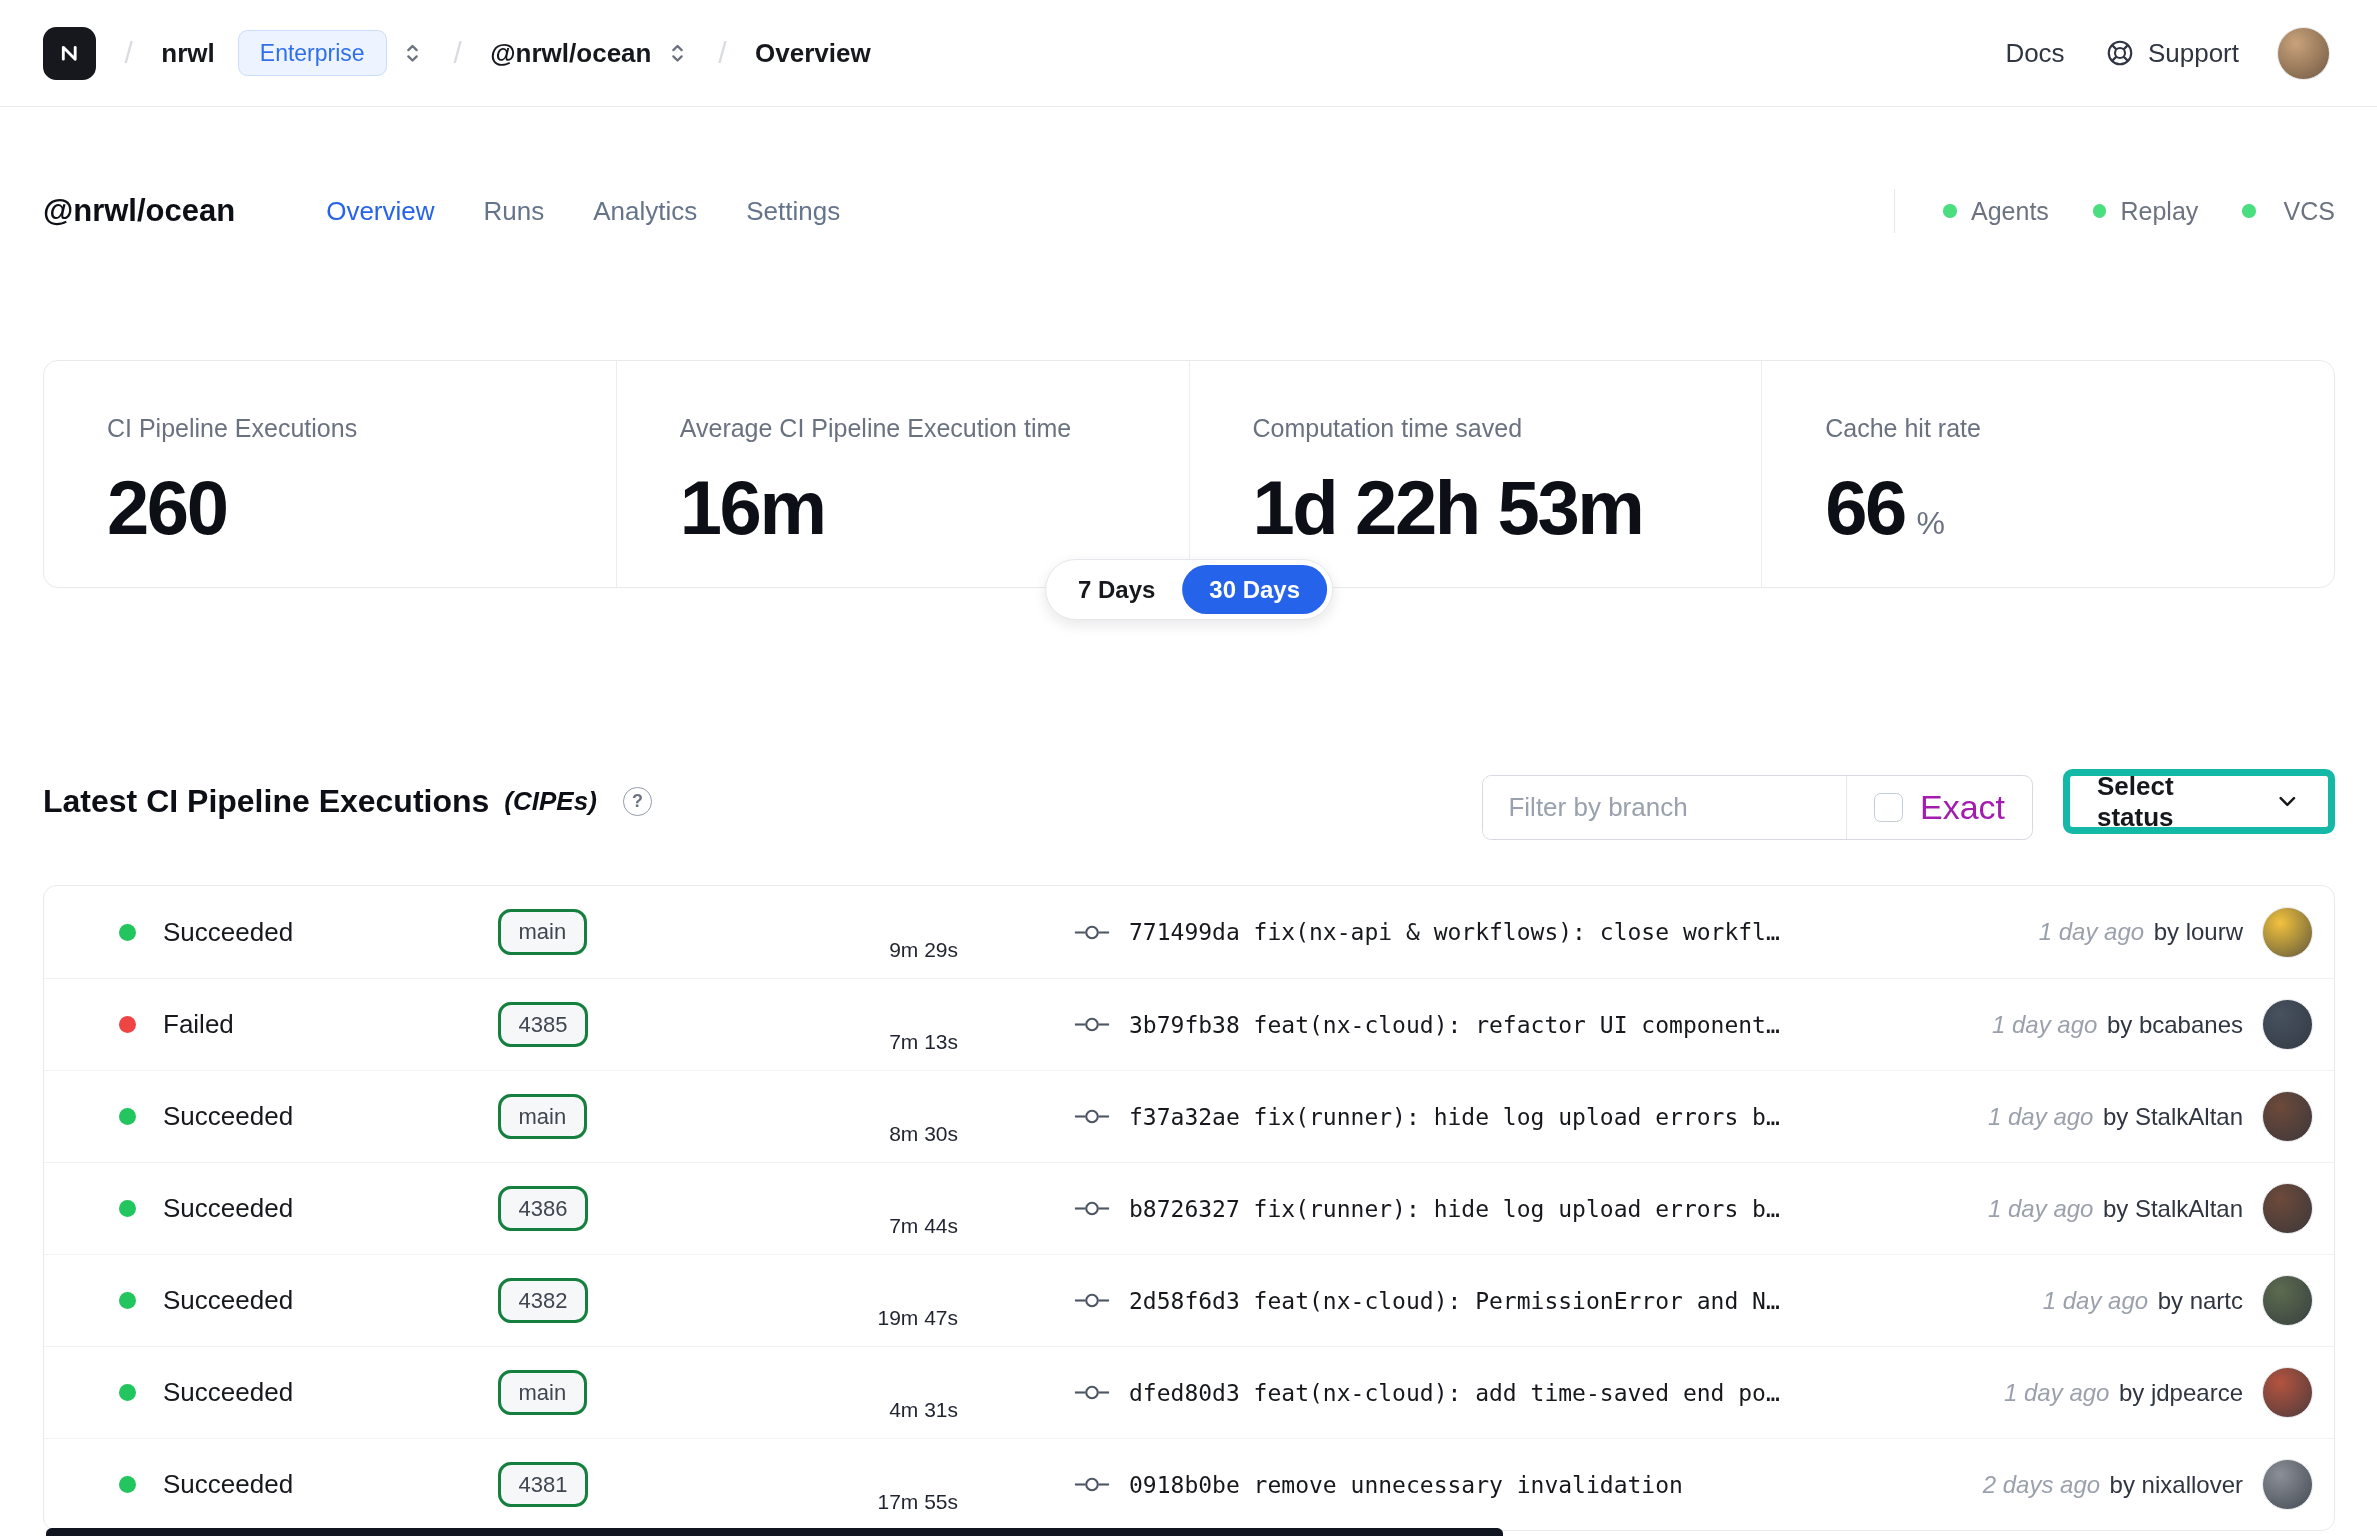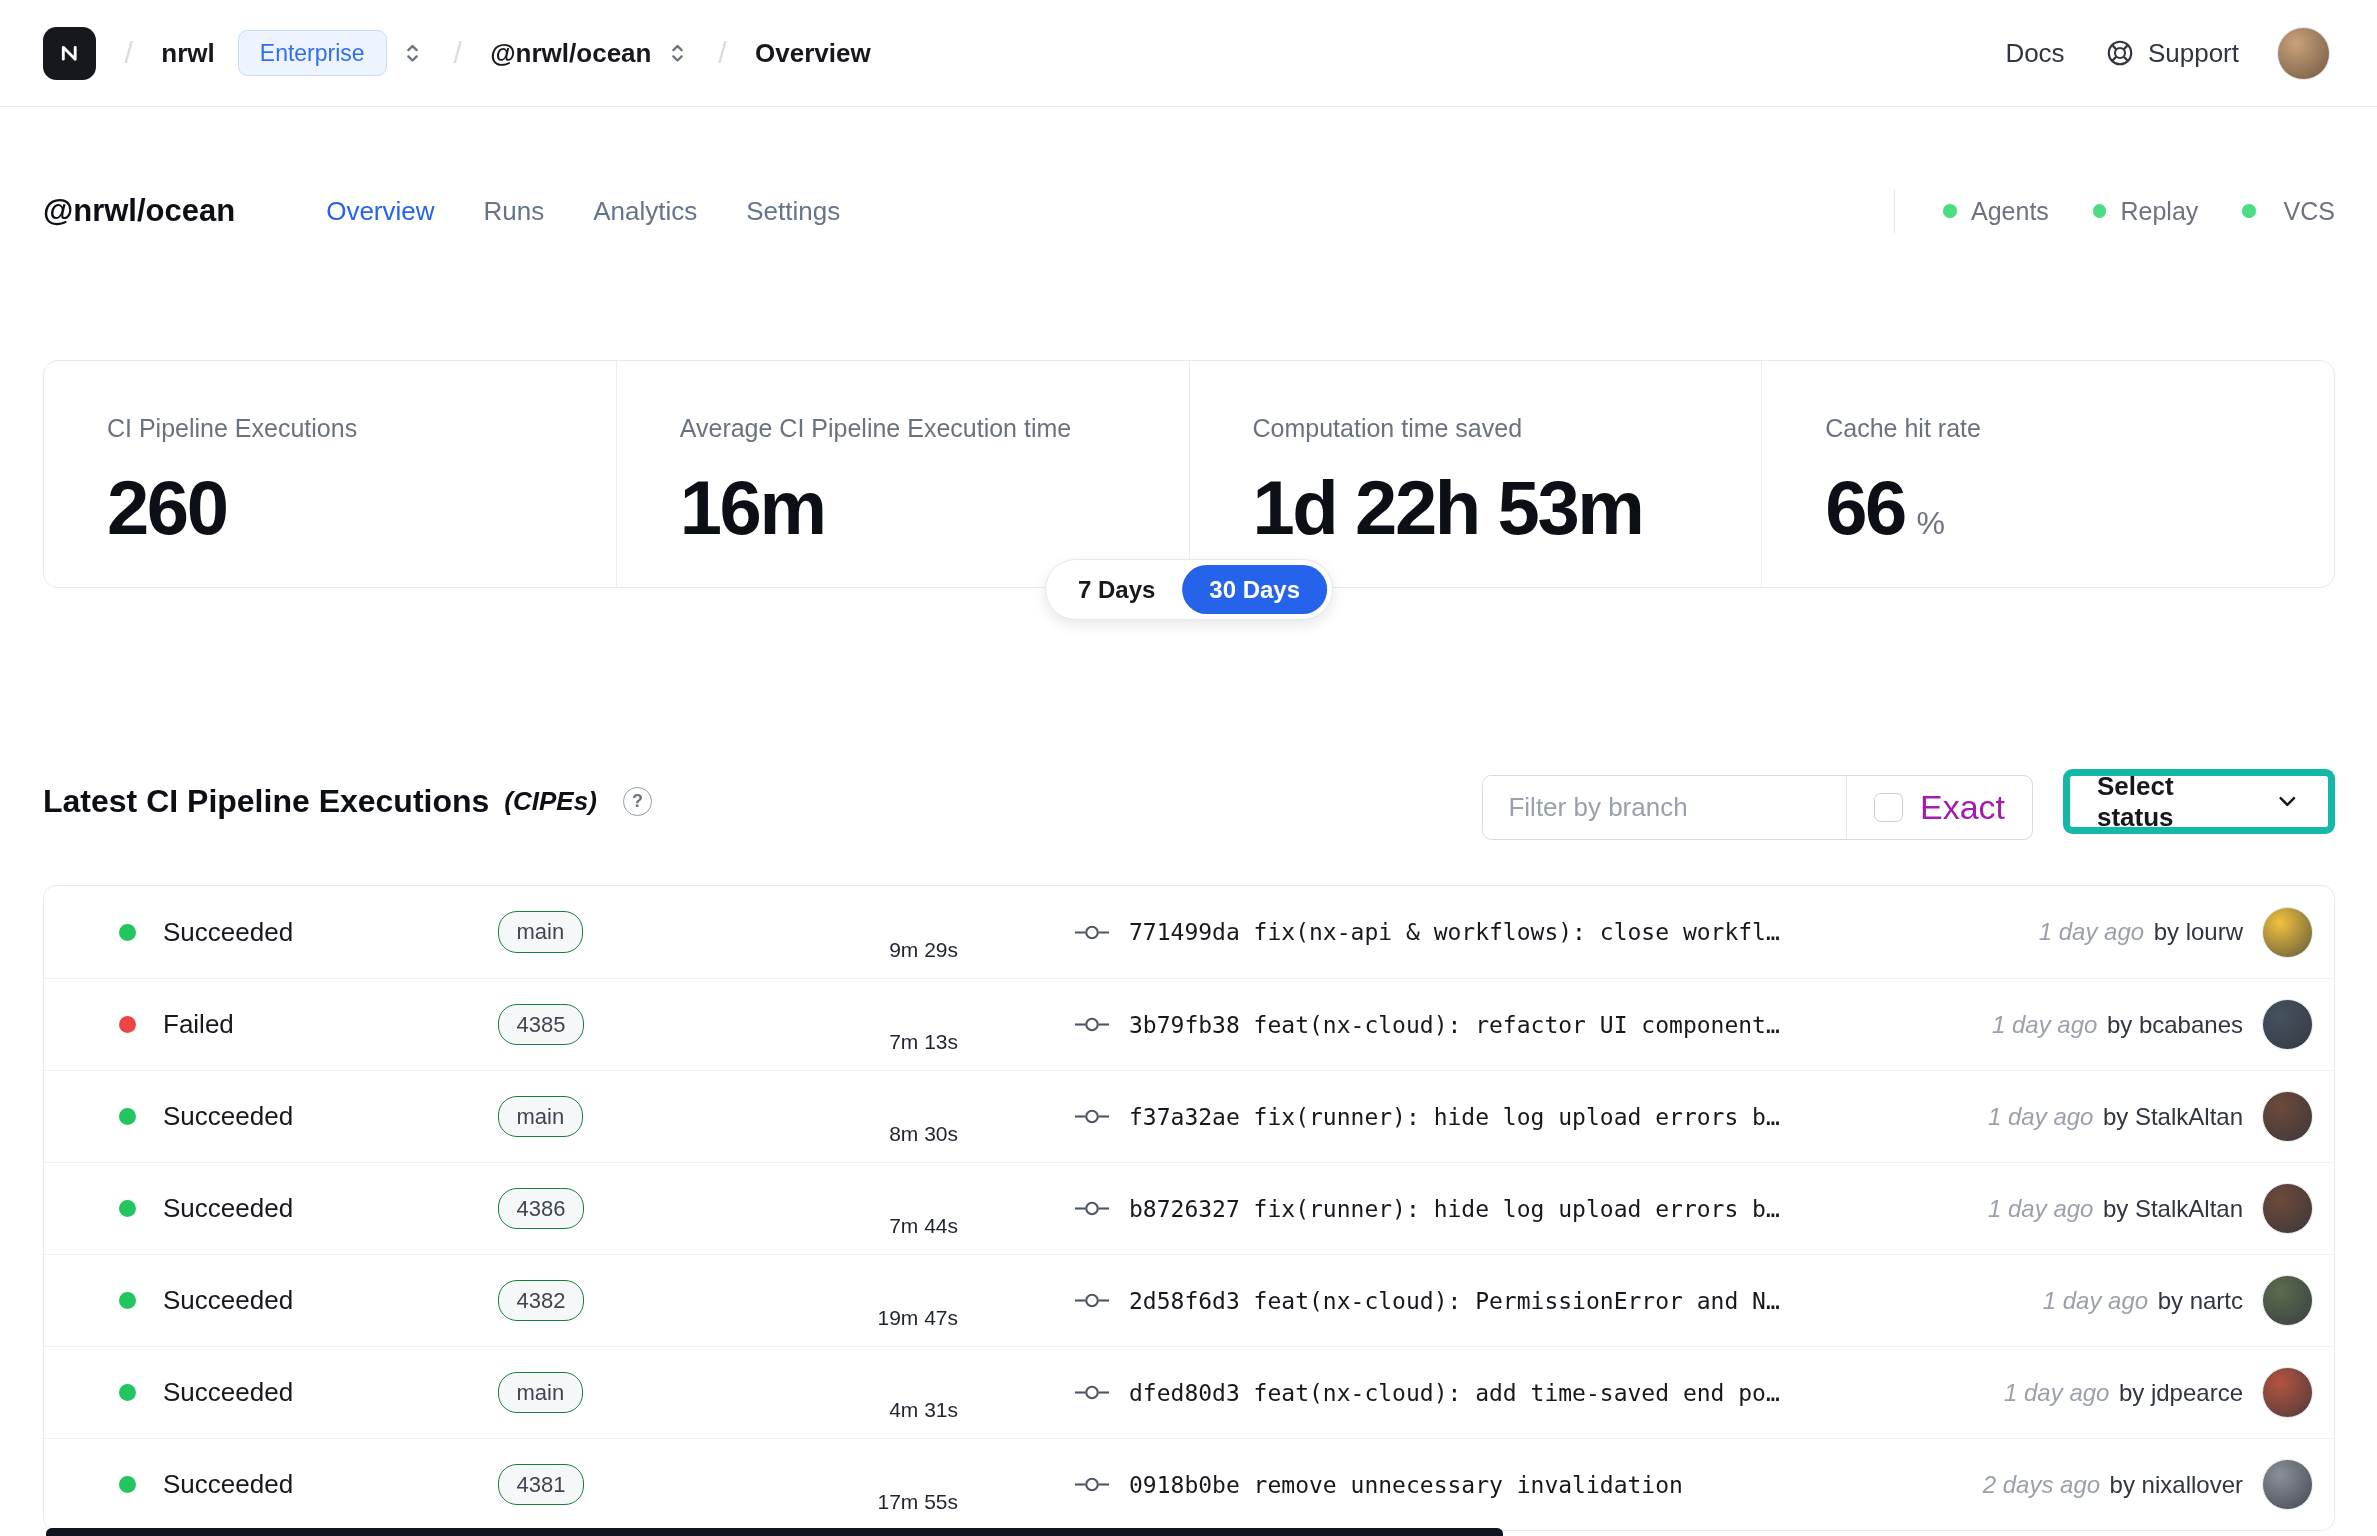--- a/index.html
+++ b/index.html
@@ -111,22 +111,22 @@
     background:#fff; overflow:hidden;
   }
   .row { display:flex; align-items:center; height:92px; padding:0 21px 0 43px; }
   .row + .row { border-top:1px solid #f1f2f4; }
   .dot { width:17px; height:17px; border-radius:50%; margin-left:32px; flex:none; }
   .dot.green { background:#22c55e; }
   .dot.red { background:#ef4444; }
   .status { margin-left:27px; width:306px; font-size:26px; font-weight:500; color:#16181d; flex:none; }
   .branch-cell { width:285px; padding-left:28.5px; flex:none; }
   .badge {
-    display:inline-block; padding:6.7px 18px; background:#f6f7f8; border:1px solid #15803d;
-    border-radius:19px; font-size:22px; color:#3f4652;
+    display:inline-block; padding:6.7px 18px; background:#f6f7f8; border:3px solid #15803d;
+    border-radius:13px; font-size:22px; color:#3f4652;
   }
   .duration { width:204px; text-align:right; font-size:21px; color:#1f2430; flex:none;margin-top:35px; }
   .commit-cell { display:flex; align-items:center; gap:17px; margin-left:114px; flex:1; min-width:0; }
   .commit-text {
     font-family:"DejaVu Sans Mono", monospace; font-size:23px; color:#16181d;
     white-space:nowrap; overflow:hidden; text-overflow:ellipsis;
   }
   .meta { display:flex; align-items:center; margin-left:auto; flex:none; }
   .time { font-style:italic; color:#9aa1ac; font-size:24px; }
   .author { color:#2f3642; font-size:24px; font-weight:500; margin-left:9.5px; }

